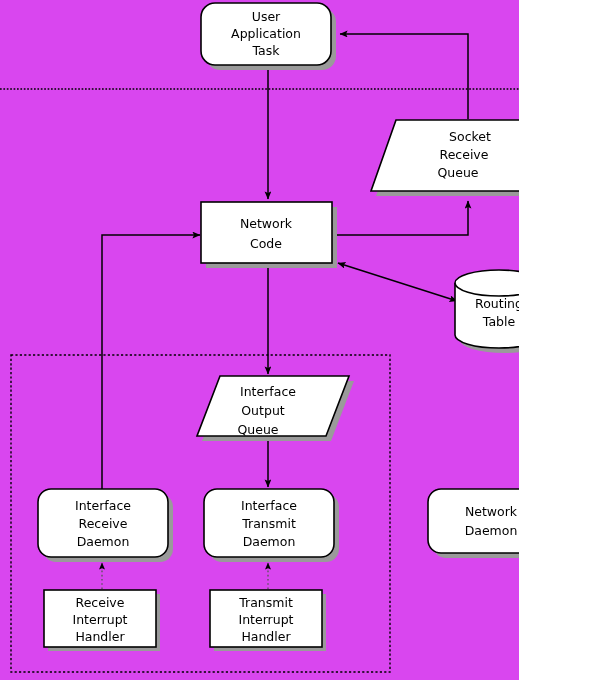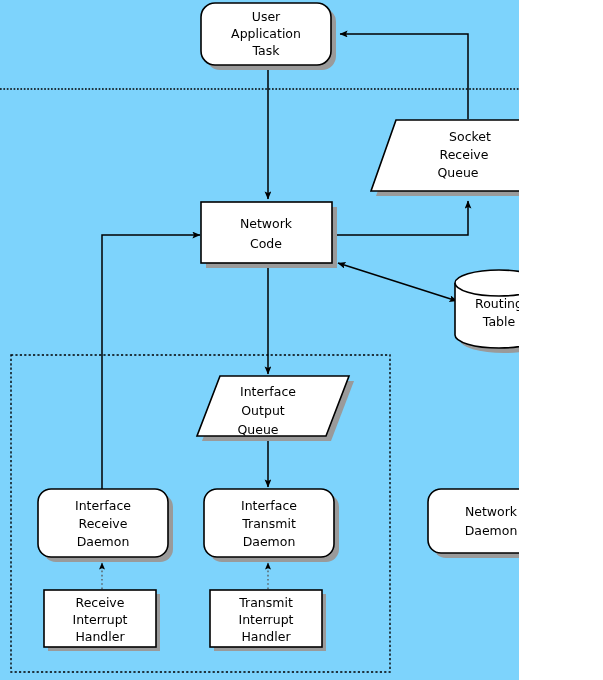--- a/index.html
+++ b/index.html
@@ -7,21 +7,21 @@
     padding: 0;
     background: #ffffff;
   }
   body {
     font-family: "DejaVu Sans", sans-serif;
   }
   #diagram-root {
     position: relative;
     width: 519px;
     height: 680px;
-    background: #7dd3fc;
+    background: #d946ef;
     overflow: hidden;
   }
   svg#diagram-svg {
     position: absolute;
     left: 0;
     top: 0;
     width: 603px;
     height: 680px;
   }
   .node-text {

